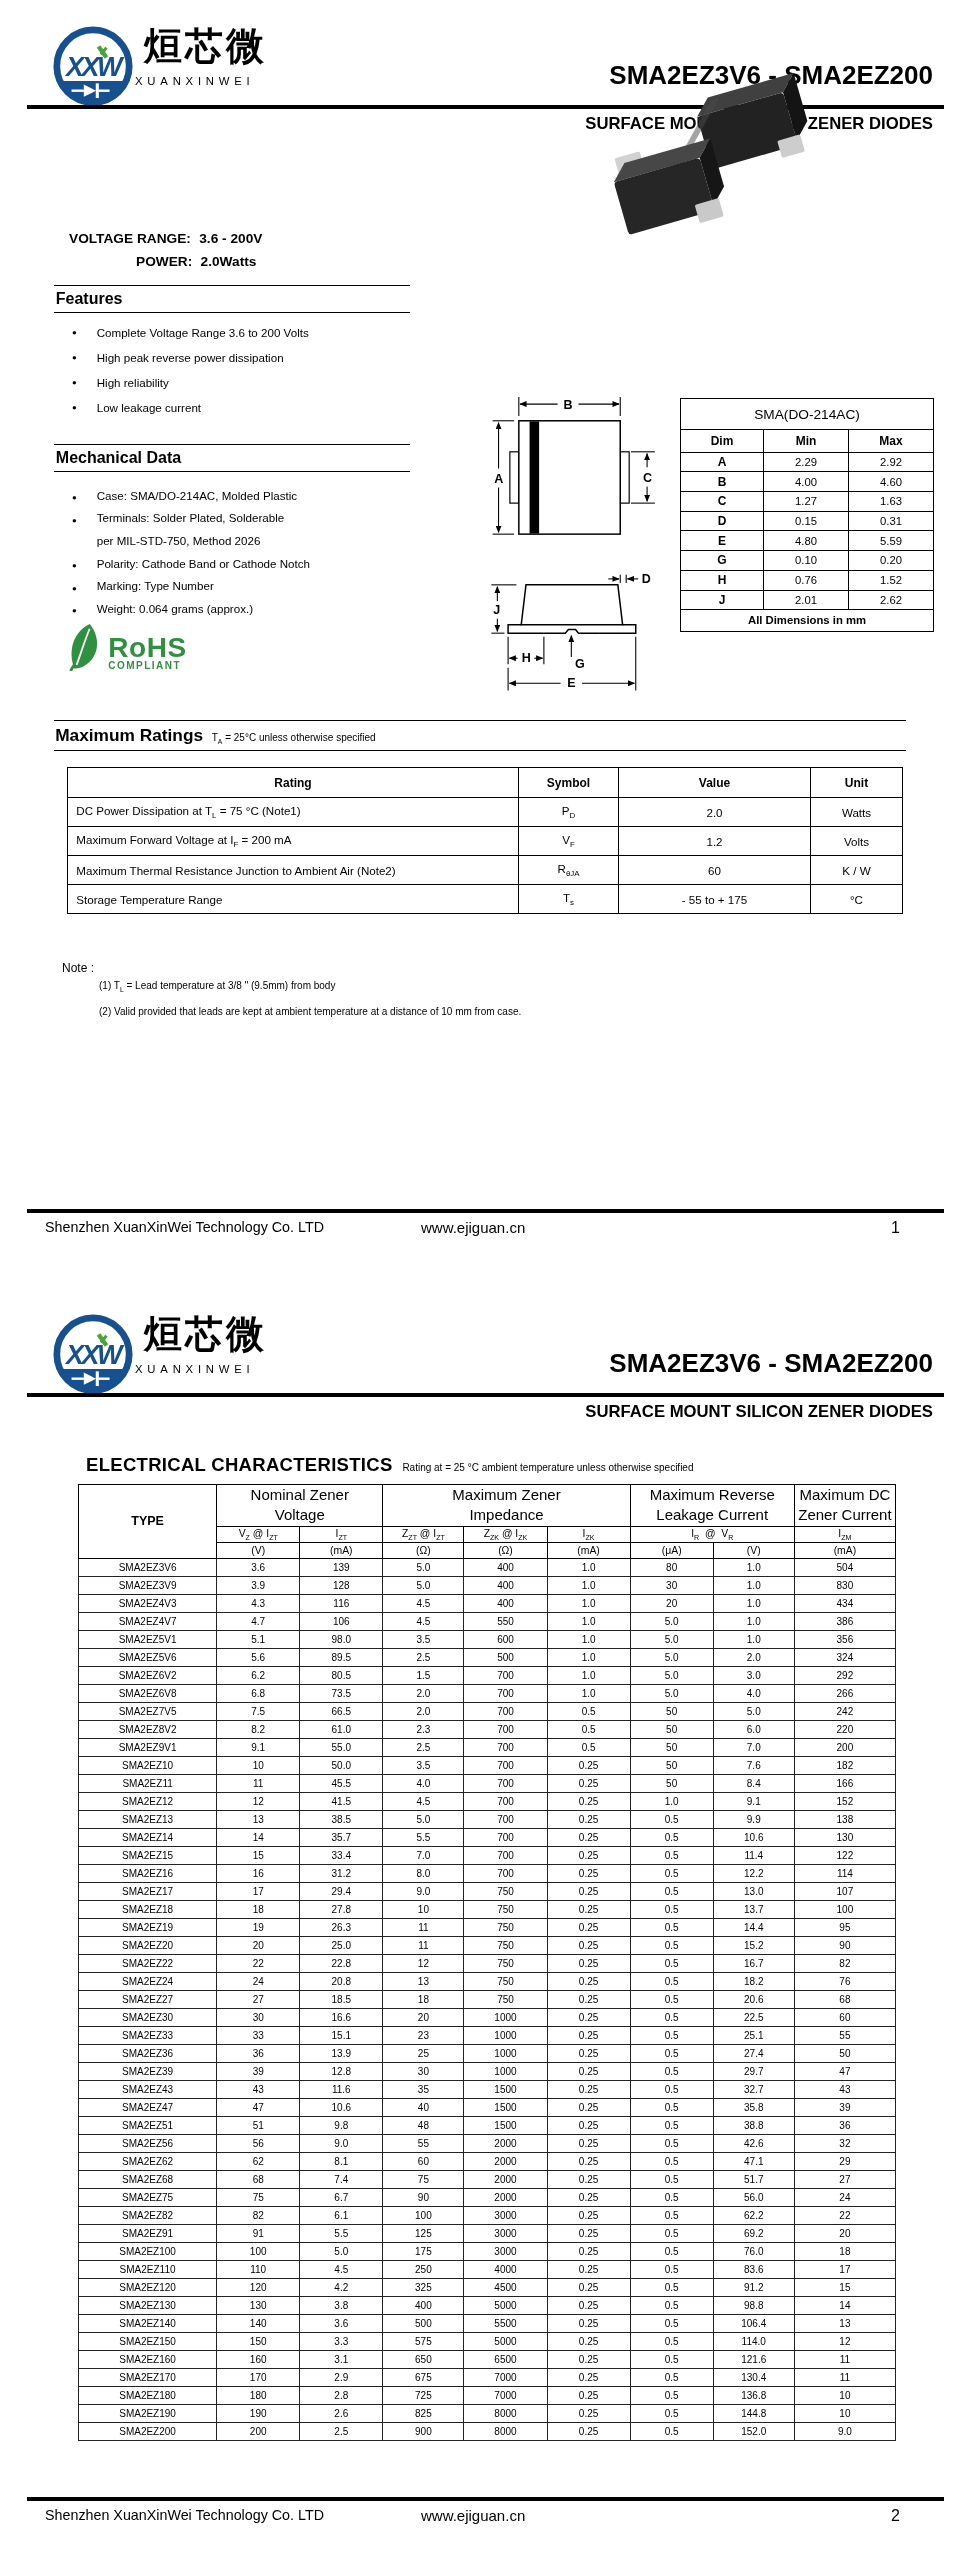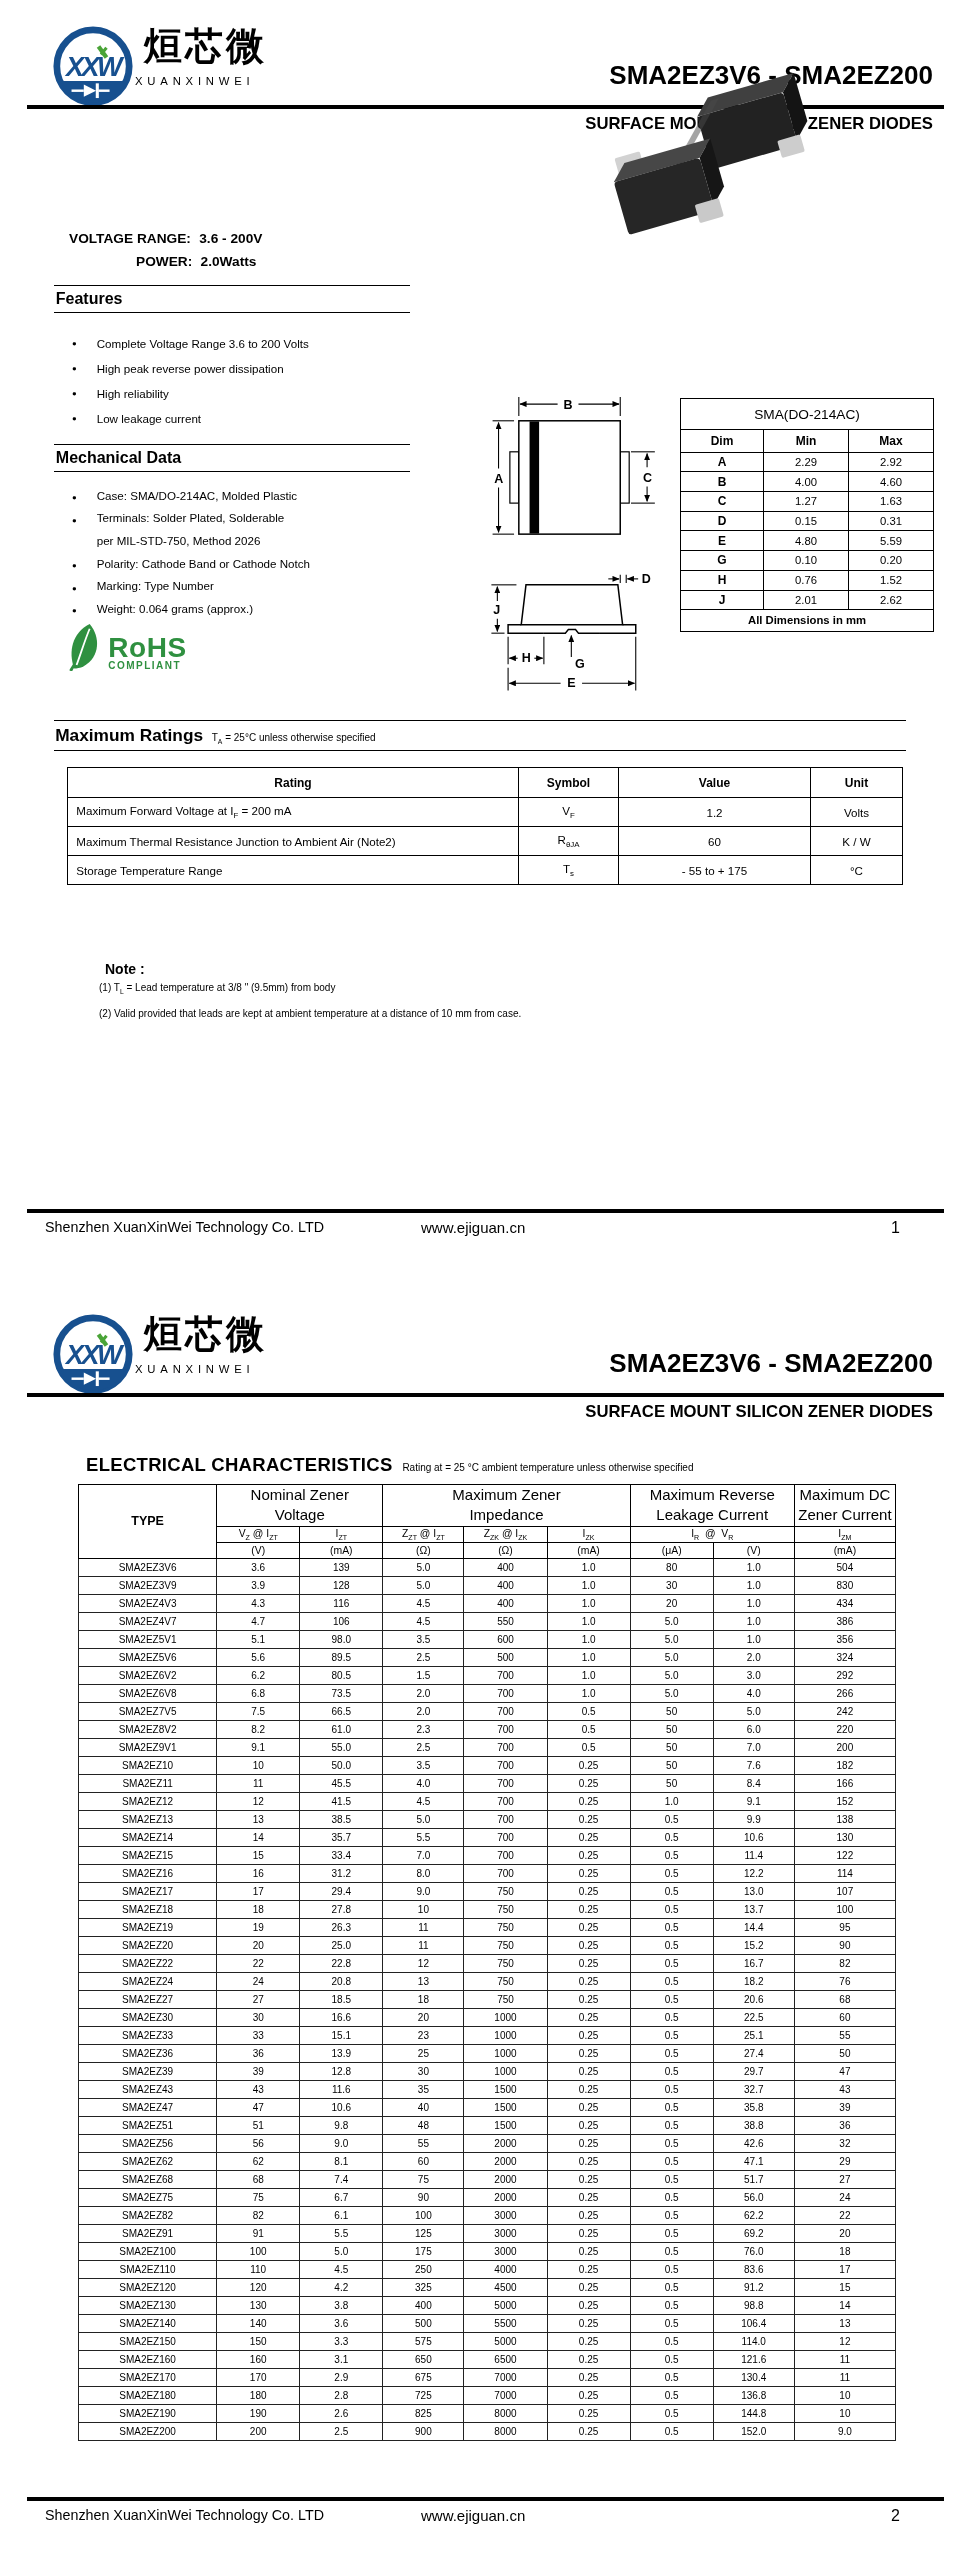--- a/index.html
+++ b/index.html
@@ -56,21 +56,21 @@
   .mr-head { position:absolute; left:54px; top:720px; width:852px; border-top:1.8px solid #000; border-bottom:1.8px solid #000; padding:3.6px 0 4.2px 1.2px; }
   .mr-title { font-size:17.3px; font-weight:800; }
   .mr-cond { font-size:10px; margin-left:6px; }
 
   .ratings { position:absolute; left:67px; top:767px; width:835px; border-collapse:collapse; table-layout:fixed; border:1.5px solid #000; }
   .ratings th { border:0.9px solid #000; font-size:12px; height:30px; font-weight:bold; }
   .ratings td { border:0.9px solid #000; font-size:11.6px; height:29px; text-align:center; vertical-align:middle; }
   .ratings td:first-child { text-align:left; padding-left:8.3px; }
 
   .note { position:absolute; left:62px; top:961px; }
-  .note-title { font-size:14px; font-weight:700;margin-left:43px; }
+  .note-title { font-size:12px; font-weight:400; }
   .note ul { list-style:none; margin:5.4px 0 0 0; padding-left:37px; }
   .note li { font-size:10px; margin-bottom:13px; }
 
   
   .footer-rule { position:absolute; left:27px; top:1209px; width:917px; height:3.6px; background:#000; }
   .footer-row { position:absolute; left:45px; top:1219px; width:888px; height:24px; }
   .f-company { position:absolute; left:0; top:0; font-size:14.3px; }
   .f-site { position:absolute; left:376px; top:0; font-size:15px; }
   .f-page { position:absolute; left:846px; top:0; font-size:16px; }
 
@@ -117,21 +117,21 @@
       <span class="lbl">VOLTAGE  RANGE:</span><span>3.6 - 200V</span>
     </div>
     <div class="spec-line2">
       <span class="lbl">POWER:</span><span>2.0Watts</span>
     </div>
   </div>
 
   <div class="section" id="features-sec">
     <div class="sec-title">Features</div>
   </div>
-  <ul class="bullets" id="features-list" style="position:absolute;left:54px;top:327px;">
+  <ul class="bullets" id="features-list" style="position:absolute;left:54px;top:316px;">
       <li>Complete Voltage Range 3.6 to 200 Volts</li>
       <li>High peak reverse power dissipation</li>
       <li>High reliability</li>
       <li>Low leakage current</li>
     </ul>
 
   <div class="section" id="mech-sec">
     <div class="sec-title">Mechanical Data</div>
   </div>
   <ul class="bullets" id="mech-list" style="position:absolute;left:54px;top:475px;">
@@ -316,20 +316,26 @@
       </colgroup>
     <thead>
       <tr>
         <th>Rating</th>
         <th>Symbol</th>
         <th>Value</th>
         <th>Unit</th>
       </tr>
     </thead>
     <tbody>
+        <tr>
+          <td>DC Power Dissipation at T<sub>L</sub> = 75 °C (Note1)</td>
+          <td>P<sub>D</sub></td>
+          <td>2.0</td>
+          <td>Watts</td>
+        </tr>
         <tr>
           <td>Maximum Forward Voltage at I<sub>F</sub> = 200 mA</td>
           <td>V<sub>F</sub></td>
           <td>1.2</td>
           <td>Volts</td>
         </tr>
         <tr>
           <td>Maximum Thermal Resistance Junction to Ambient Air (Note2)</td>
           <td>R<sub>θJA</sub></td>
           <td>60</td>

